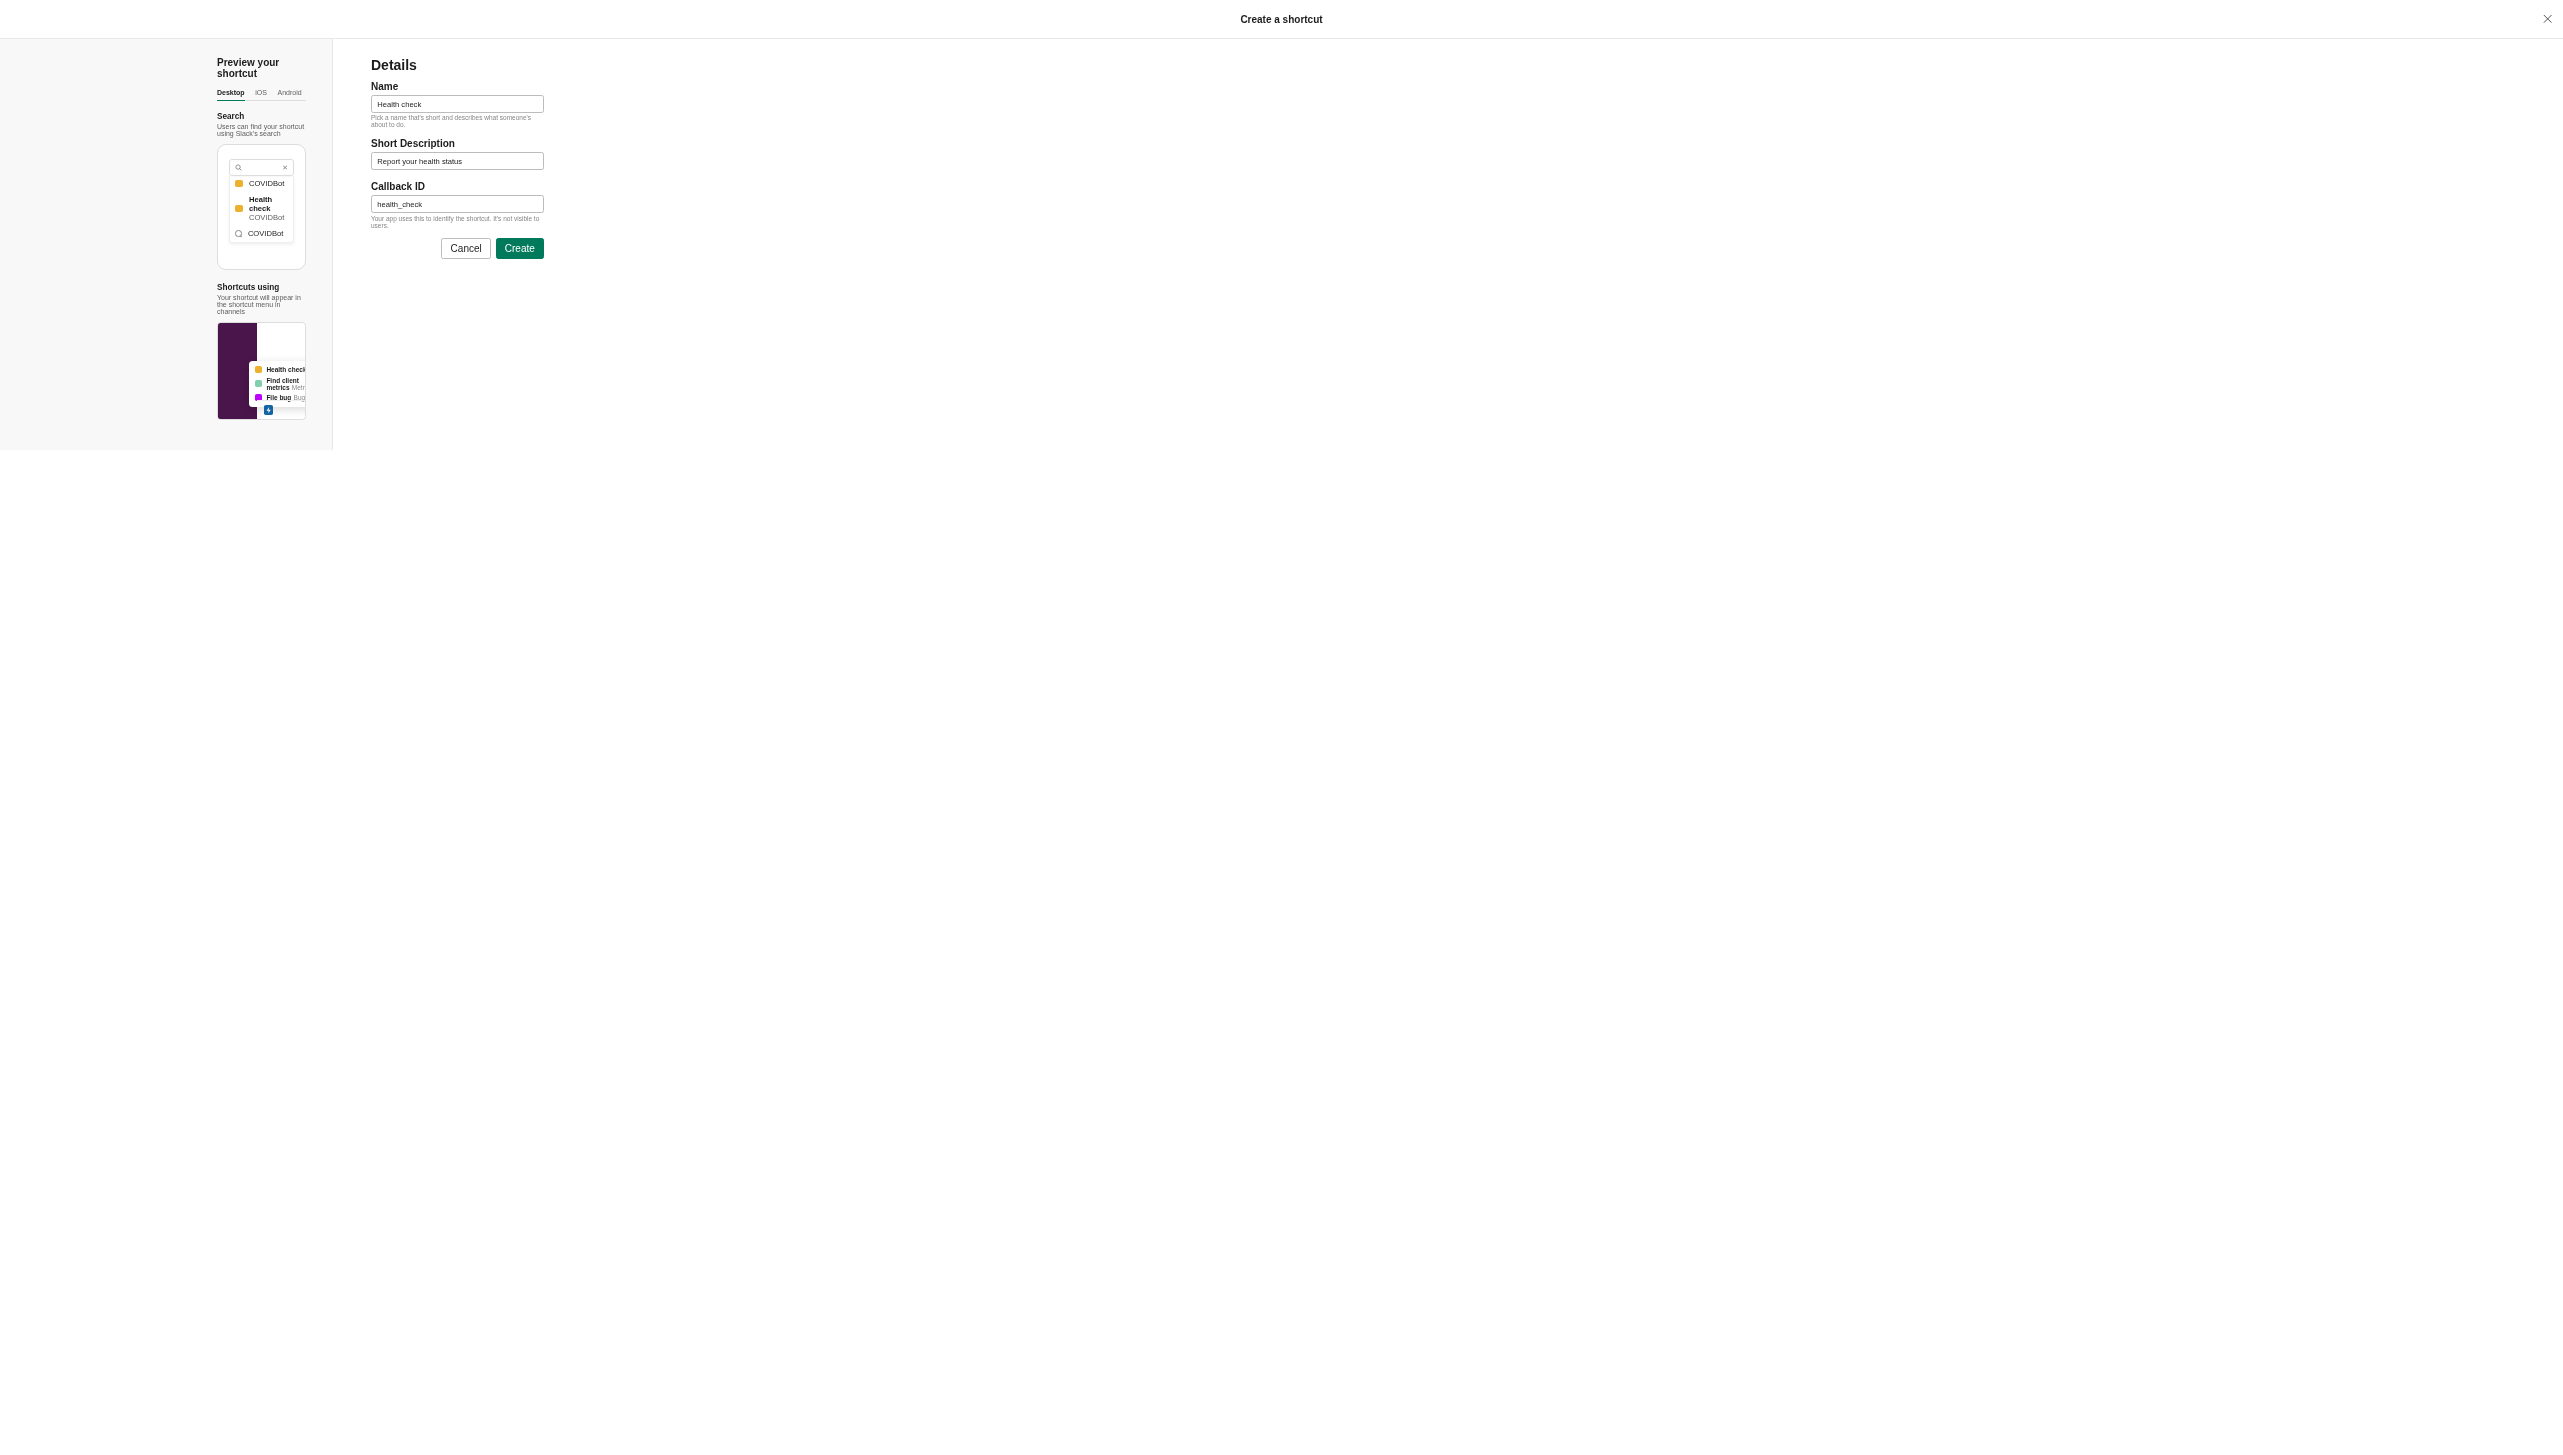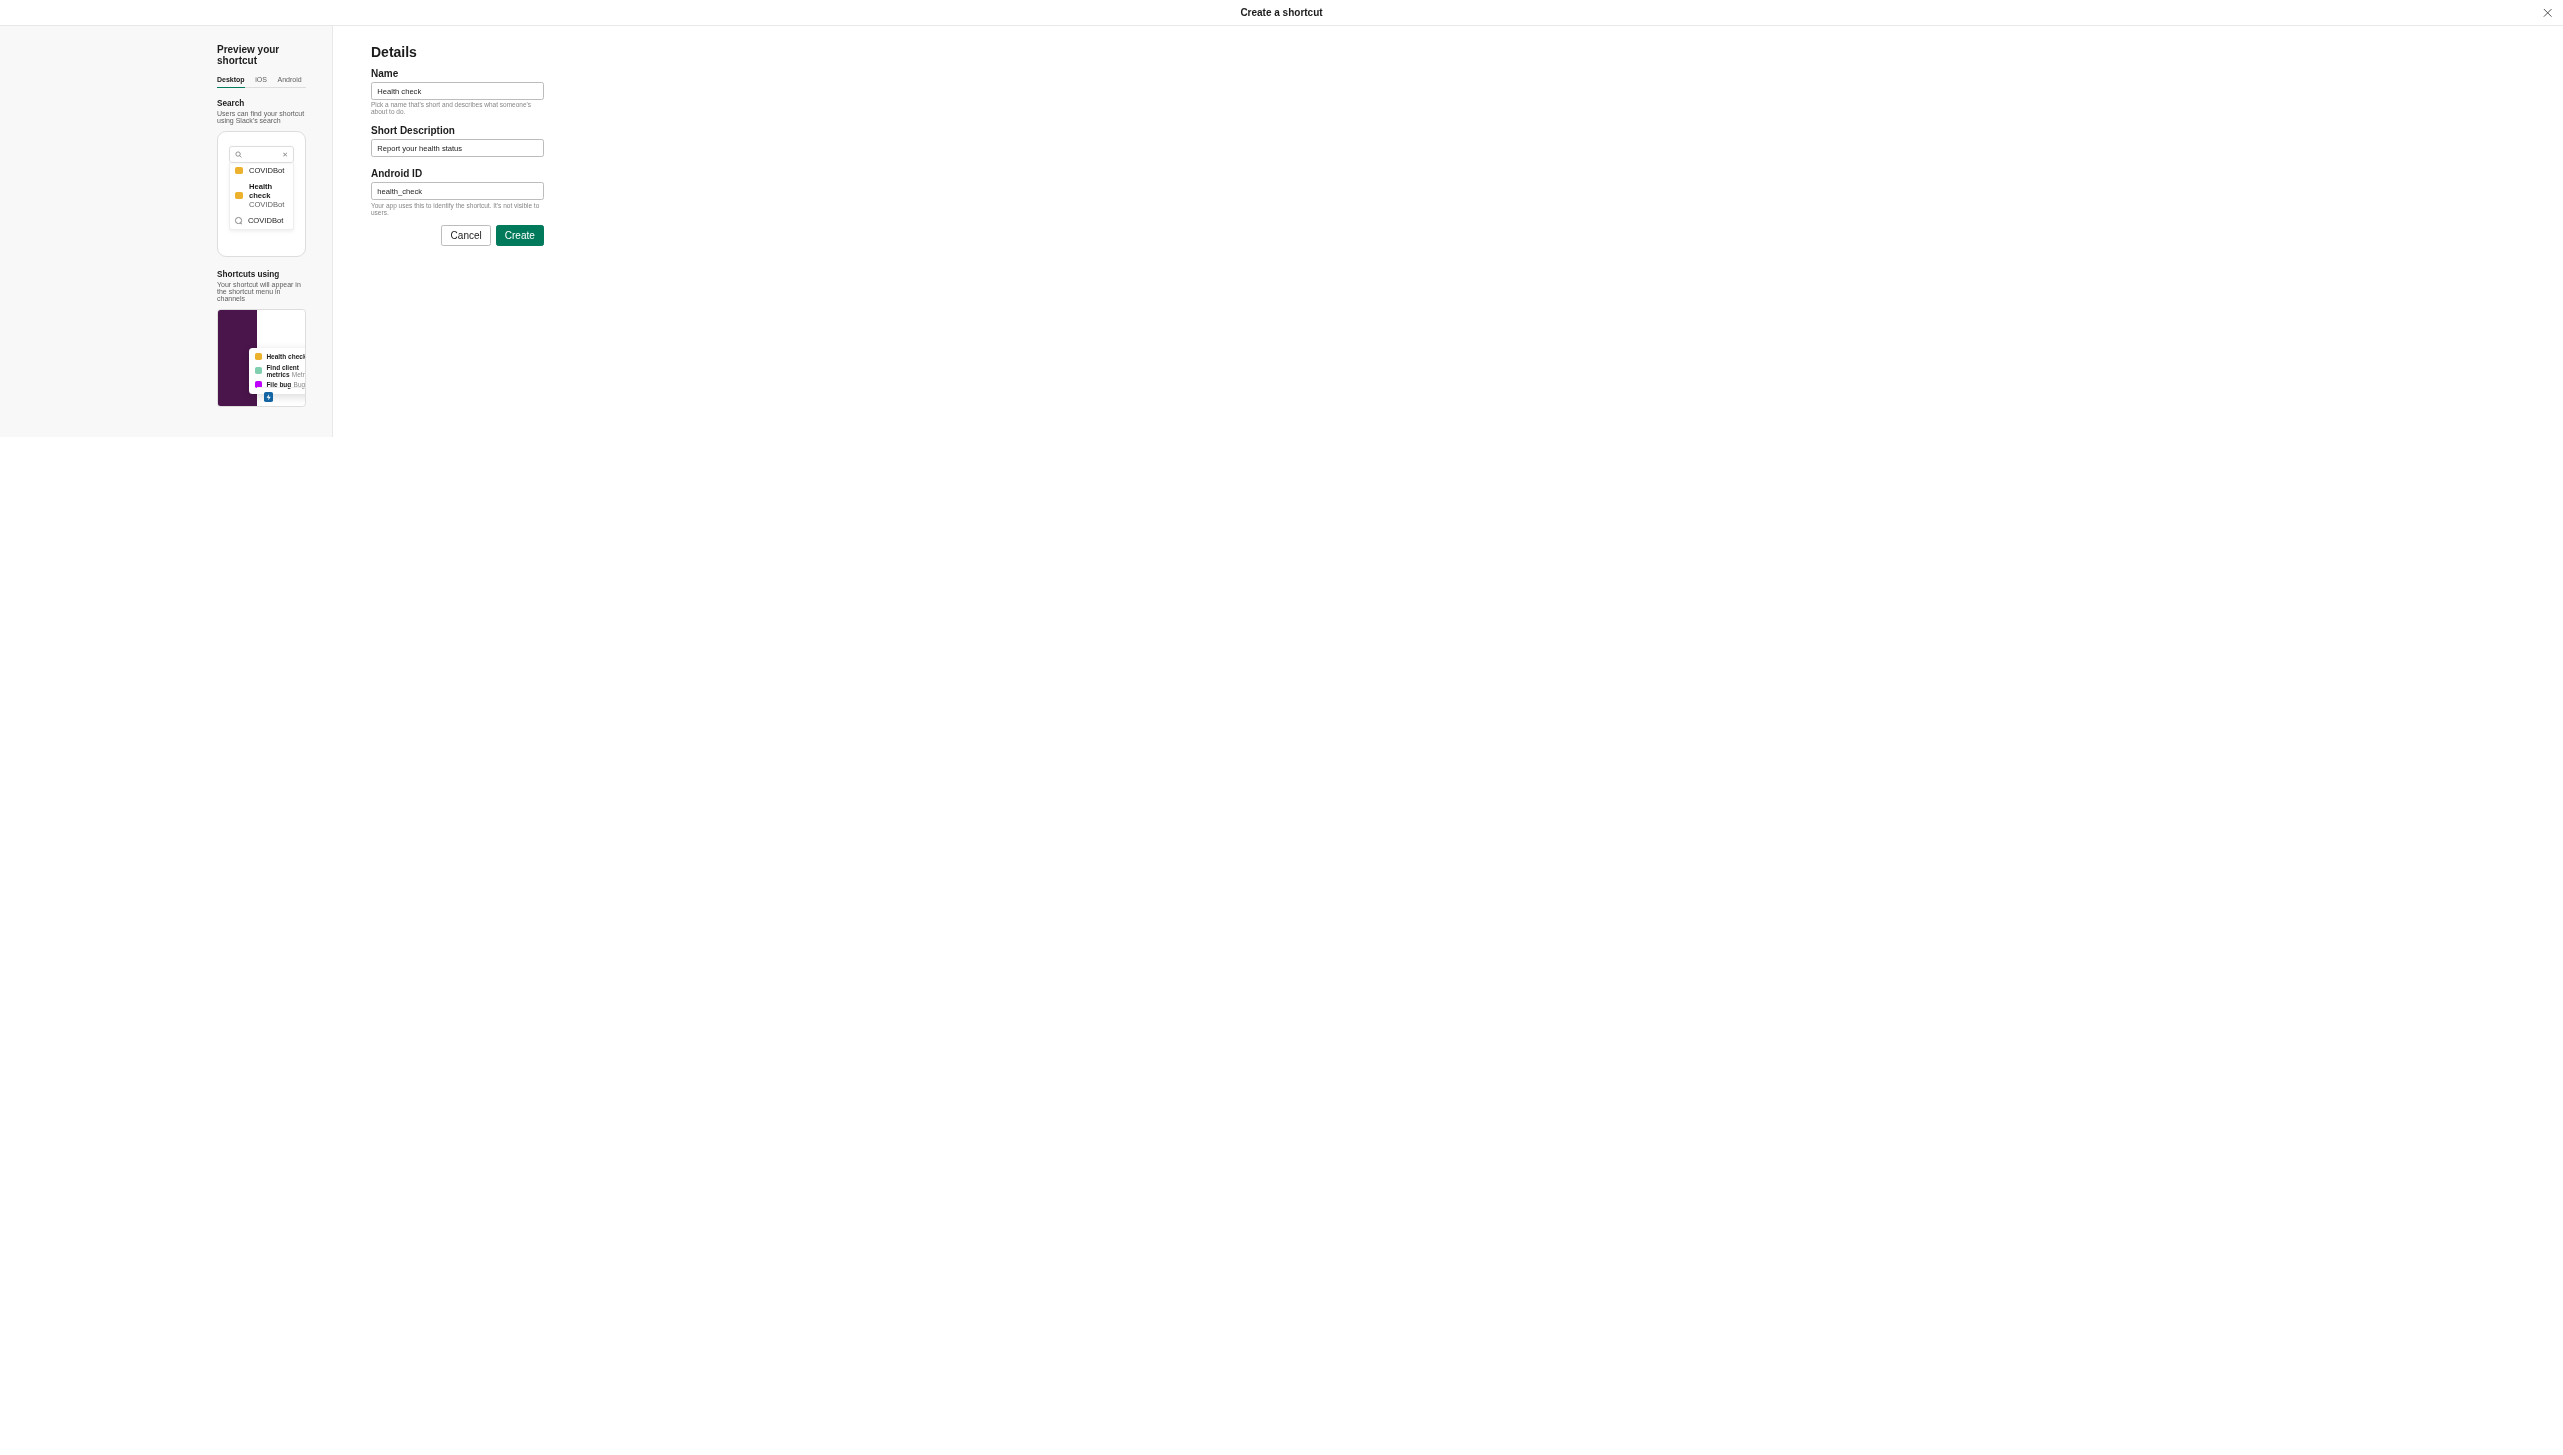--- a/index.html
+++ b/index.html
@@ -3,21 +3,21 @@
 <meta charset="utf-8">
 <style>
   * { box-sizing: border-box; margin: 0; padding: 0; }
   body {
     font-family: -apple-system, BlinkMacSystemFont, "Segoe UI", Helvetica, Arial, sans-serif;
     font-size: 8.2px;
     color: #1d1c1d;
     background: #fff;
   }
   .modal-header {
-    height: 26px;
+    height: 39px;
     border-bottom: 0.6px solid #e8e8e8;
     display: flex;
     align-items: center;
     justify-content: center;
     position: relative;
   }
   .modal-title {
     font-weight: 800;
     font-size: 10px;
   }
@@ -342,21 +342,21 @@
     <div class="panel-title">Details</div>
 
     <div class="field-label">Name</div>
     <input class="text-input" type="text" value="Health check" style="">
     <div class="help-text">Pick a name that's short and describes what someone's about to do.</div>
 
     <div class="field-label">Short Description</div>
     <input class="text-input" type="text" value="Report your health status" style="">
     <div style="height:9.4px"></div>
 
-    <div class="field-label">Android ID</div>
+    <div class="field-label">Callback ID</div>
     <input class="text-input" type="text" value="health_check" style="">
     <div class="help-text">Your app uses this to identify the shortcut. It's not visible to users.</div>
 
     <div class="btn-row">
       <button class="btn secondary">Cancel</button>
       <button class="btn primary">Create</button>
     </div>
   </div>
 </div>
 

